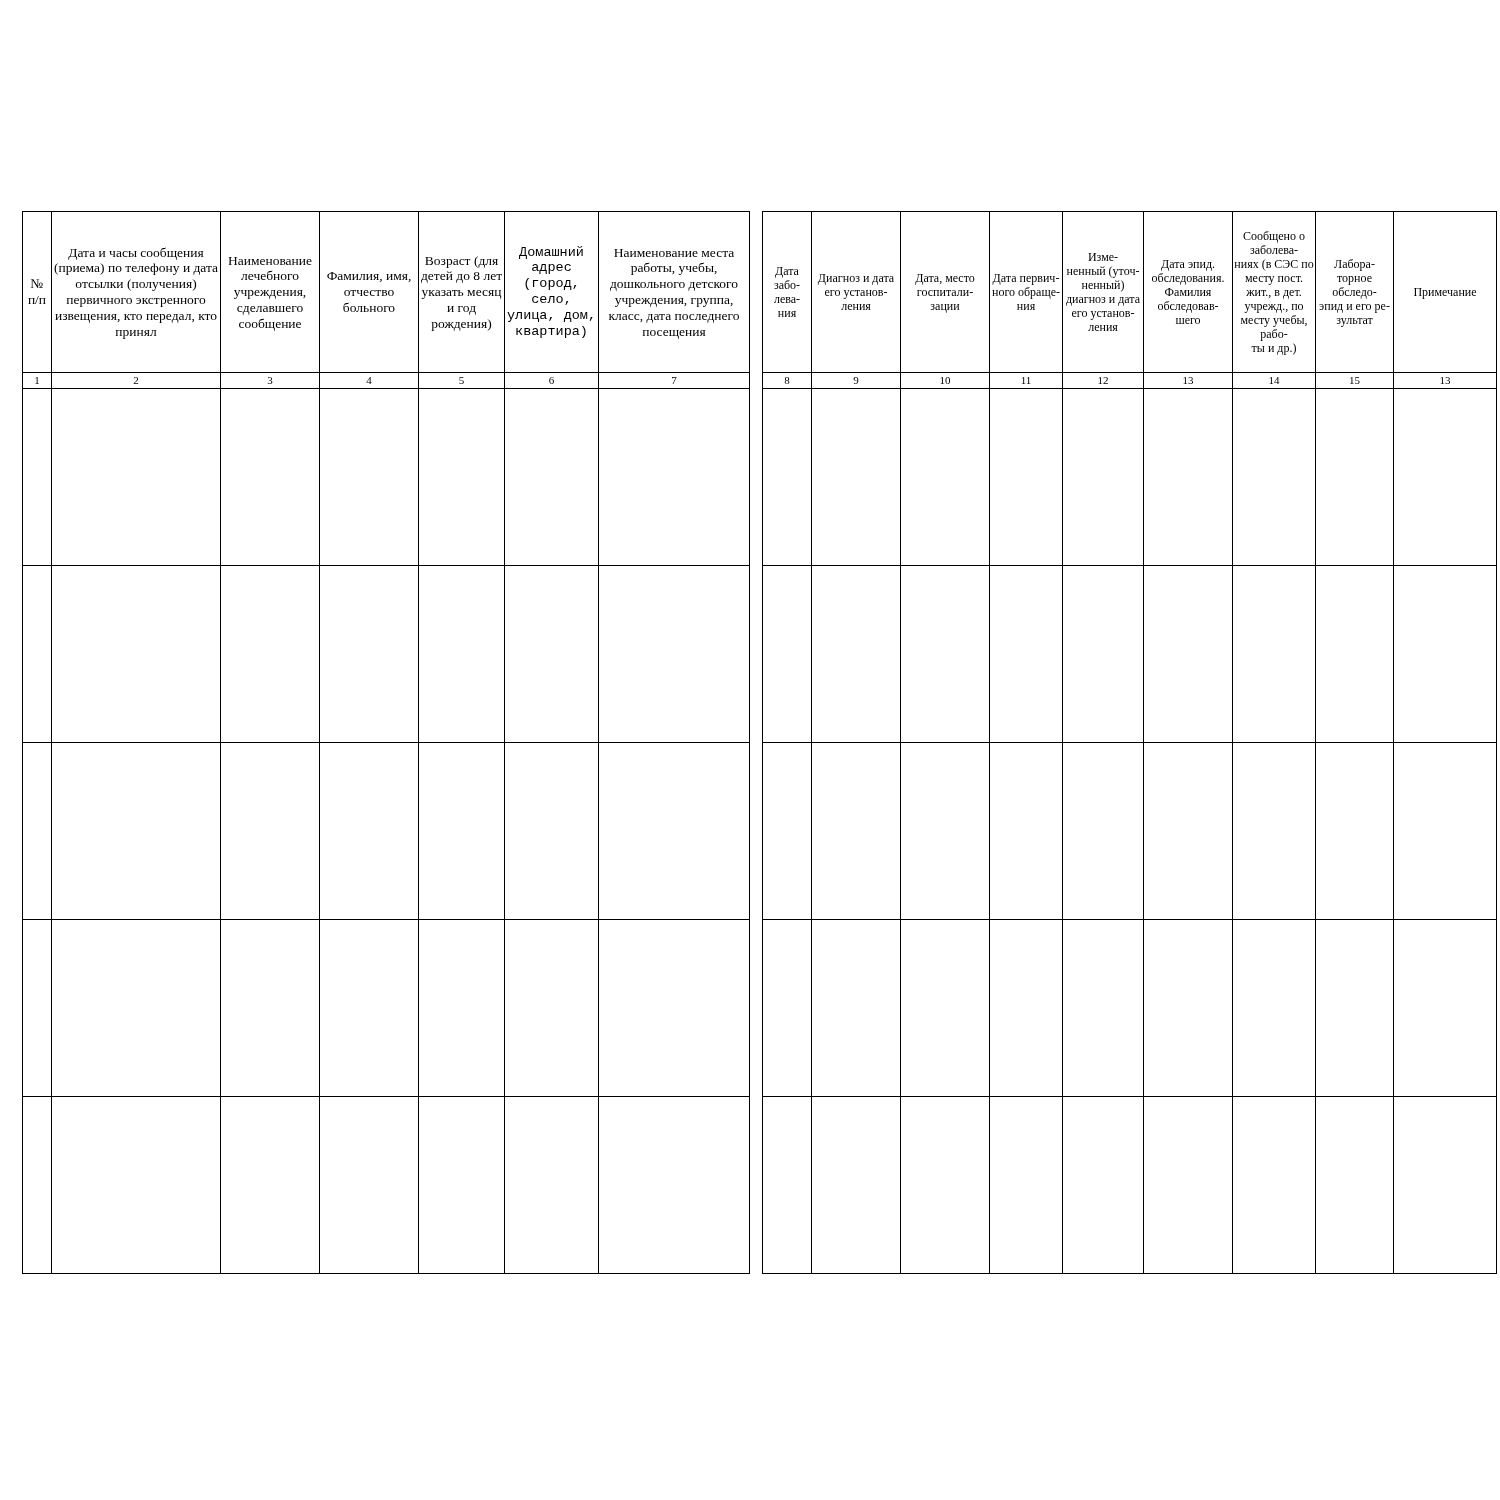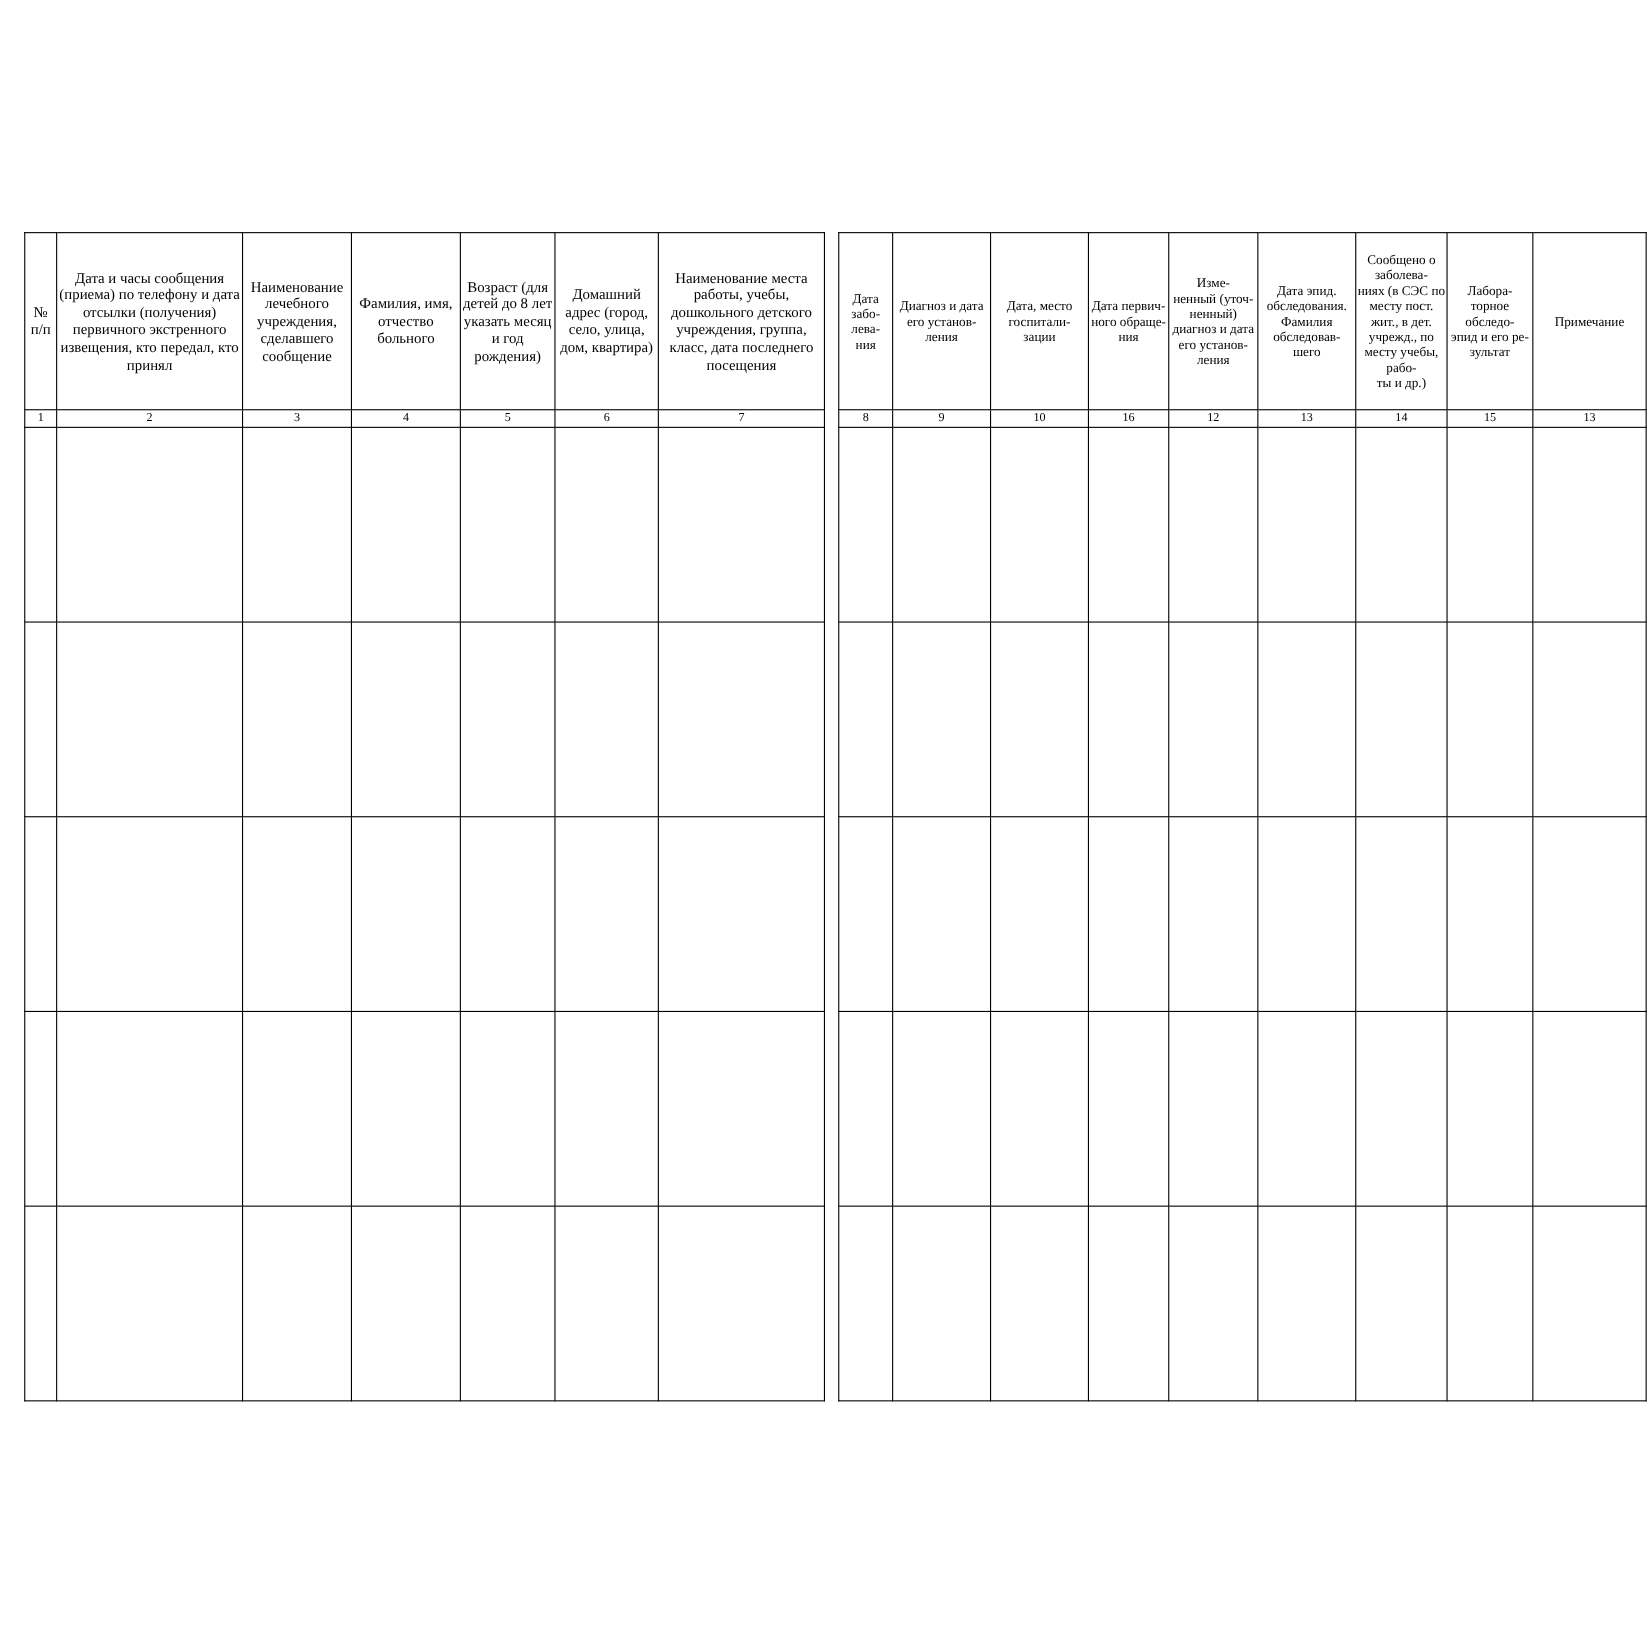--- a/index.html
+++ b/index.html
@@ -60,21 +60,21 @@
   }
   td.body-cell {
     height: 176px;
   }
   
   .lw1 { width: 28px; }
   .lw2 { width: 168px; }
   .lw3 { width: 98px; }
   .lw4 { width: 98px; }
   .lw5 { width: 85px; }
-  .lw6 { width: 93px; }
+  .lw6 { width: 93px; font-family: Liberation Mono, monospace; }
   .lw7 { width: 150px; }
   
   .rw8  { width: 48px; font-family: Liberation Serif, serif; }
   .rw9  { width: 88px; }
   .rw10 { width: 88px; }
   .rw11 { width: 72px; }
   .rw12 { width: 80px; }
   .rw13 { width: 88px; }
   .rw14 { width: 82px; }
   .rw15 { width: 77px; }
@@ -190,21 +190,21 @@
           <th class="head-cell small rw15 nowrap-break">Лабора-
 торное обследо-
 эпид и его ре-
 зультат</th>
           <th class="head-cell small rw16">Примечание</th>
         </tr>
         <tr>
           <td class="num-cell">8</td>
           <td class="num-cell">9</td>
           <td class="num-cell">10</td>
-          <td class="num-cell">16</td>
+          <td class="num-cell">11</td>
           <td class="num-cell">12</td>
           <td class="num-cell">13</td>
           <td class="num-cell">14</td>
           <td class="num-cell">15</td>
           <td class="num-cell">13</td>
         </tr>
       </thead>
       <tbody>
         <tr>
           <td class="body-cell"></td>

